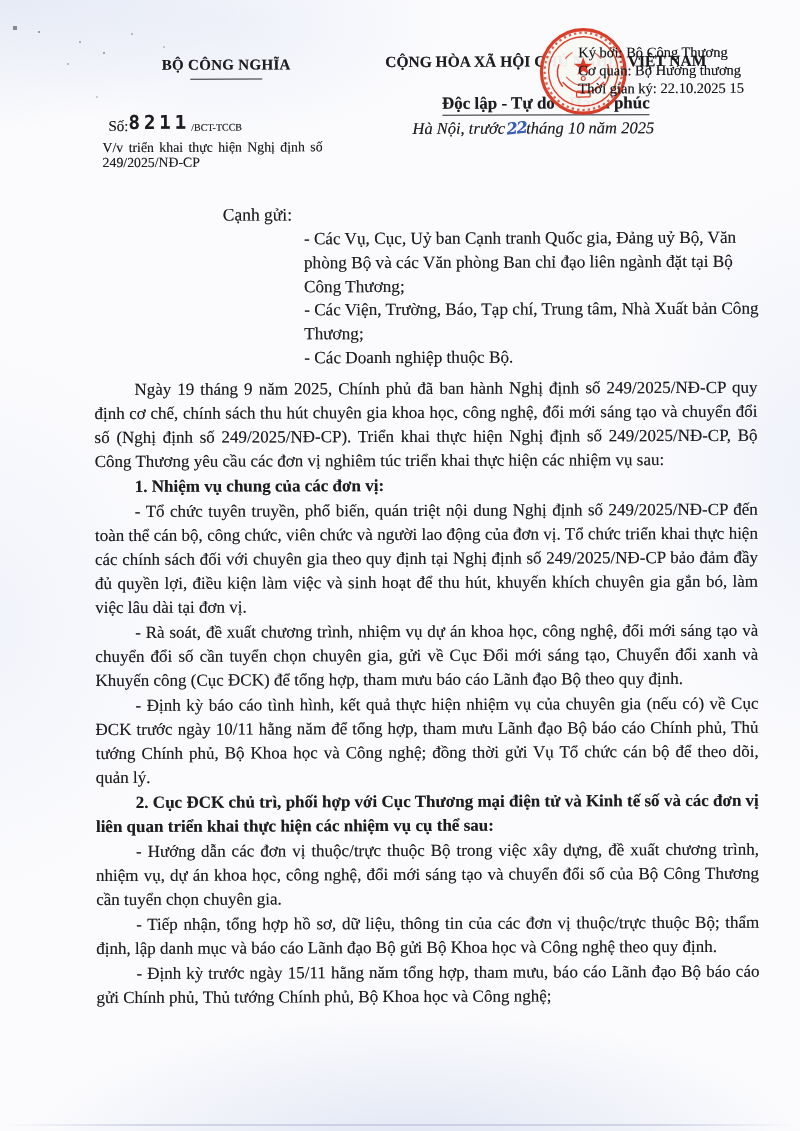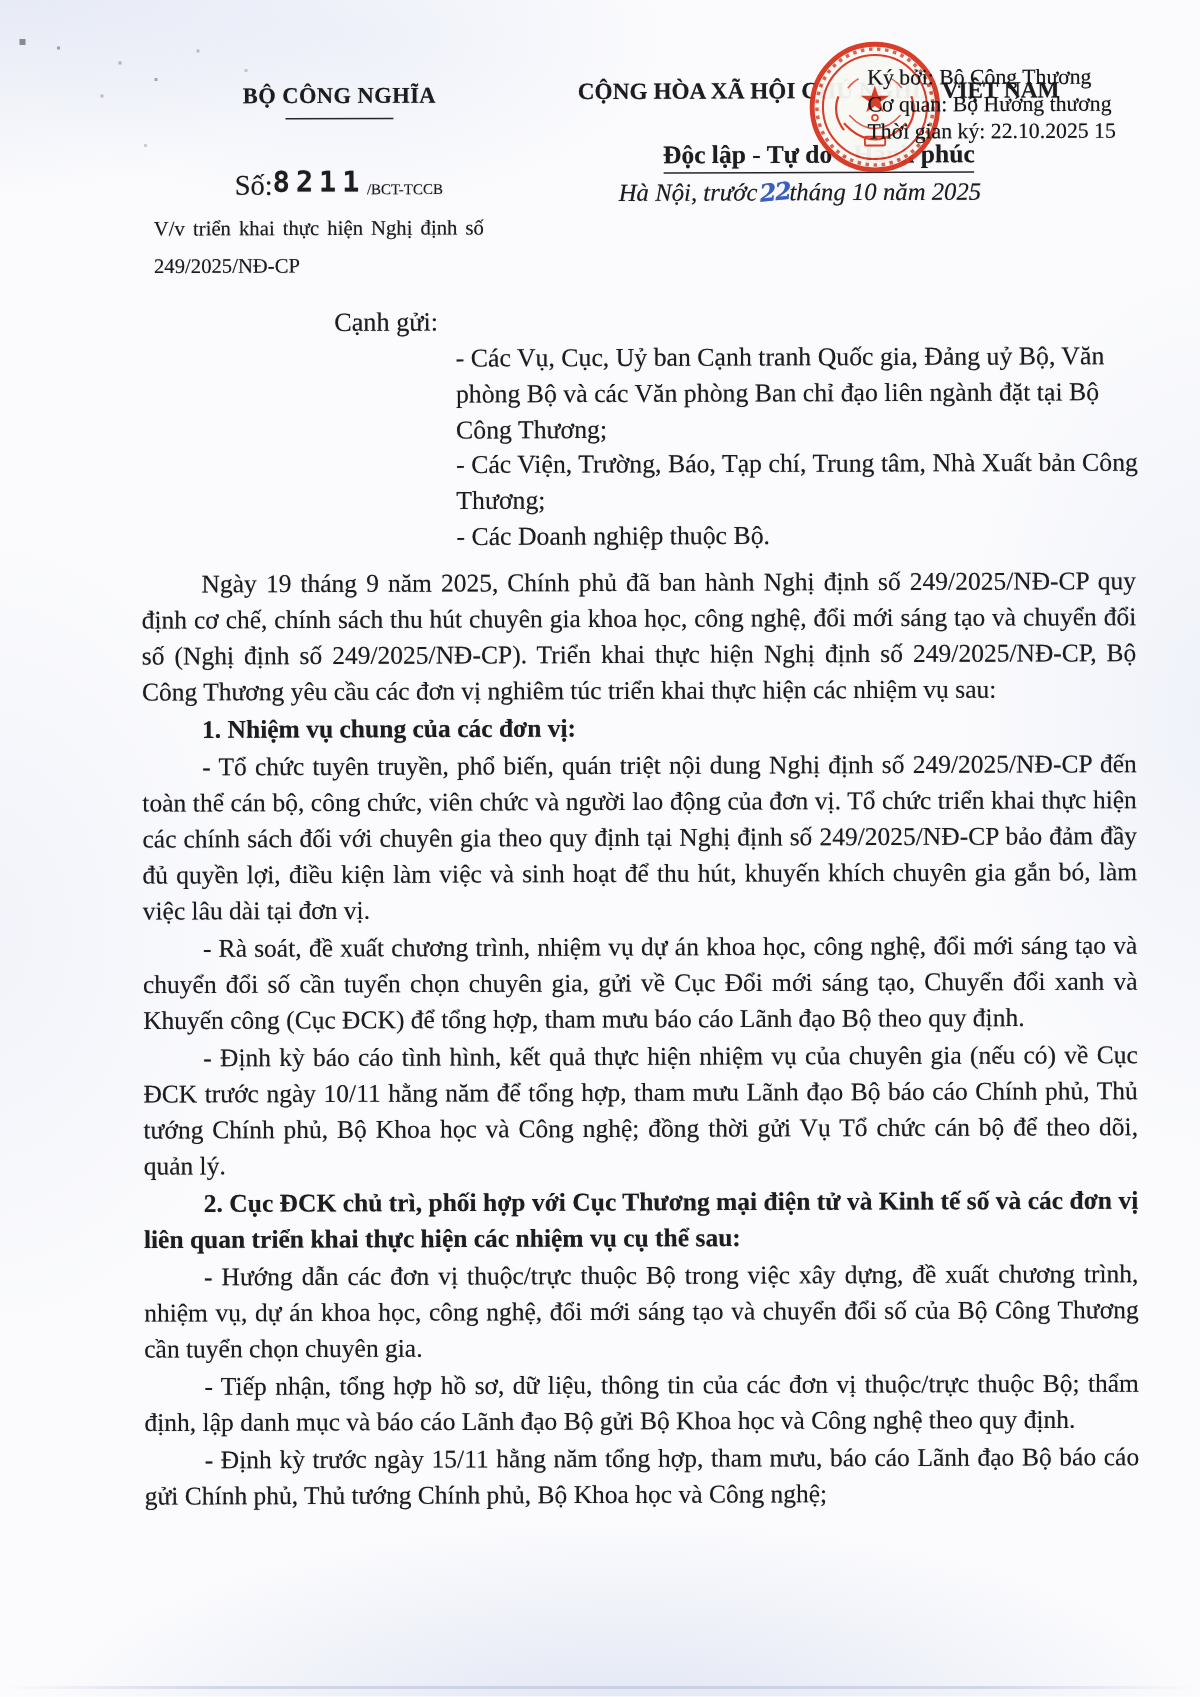--- a/index.html
+++ b/index.html
@@ -49,26 +49,26 @@
 
   
   .seal{position:absolute;left:540px;top:27px;width:90px;height:90px;z-index:3;opacity:.95;}
 
   
   .sig{position:absolute;left:580px;top:44px;z-index:4;font-size:14.5px;line-height:18.2px;
     white-space:nowrap;color:#17171a;}
 
   
   .so-row{position:absolute;left:110px;top:112px;display:flex;align-items:baseline;z-index:2;}
-  .so-label{font-size:19px;margin-left:48px;}
+  .so-label{font-size:15px;}
   .so-num{font-family:"DejaVu Sans Mono",monospace;font-size:19px;font-weight:600;
     letter-spacing:4px;position:relative;top:-2px;}
   .so-suffix{font-size:10px;margin-left:1px;}
   .subject{position:absolute;left:104px;top:139px;width:220px;font-size:13.8px;
-    line-height:25px;text-align:justify;}
+    line-height:15px;text-align:justify;}
   .dateline{position:absolute;left:414px;top:119px;font-style:italic;font-size:16.5px;white-space:nowrap;}
   .day{color:#3a5fc4;font-weight:bold;font-family:"DejaVu Serif",serif;font-size:16px;
     display:inline-block;transform:rotate(-5deg);margin:0 0 0 1px;letter-spacing:-1px;}
 
   
   .kinhgui{position:absolute;left:224px;top:204px;font-size:17.5px;}
   .recipients{position:absolute;left:305px;top:227px;width:466px;font-size:17.2px;line-height:23.8px;}
   .recipients div{margin:0;}
 
   

